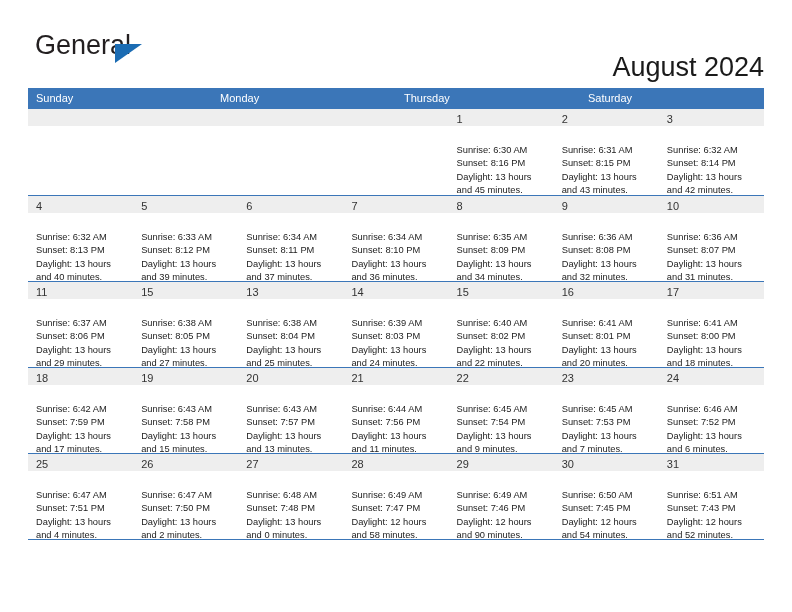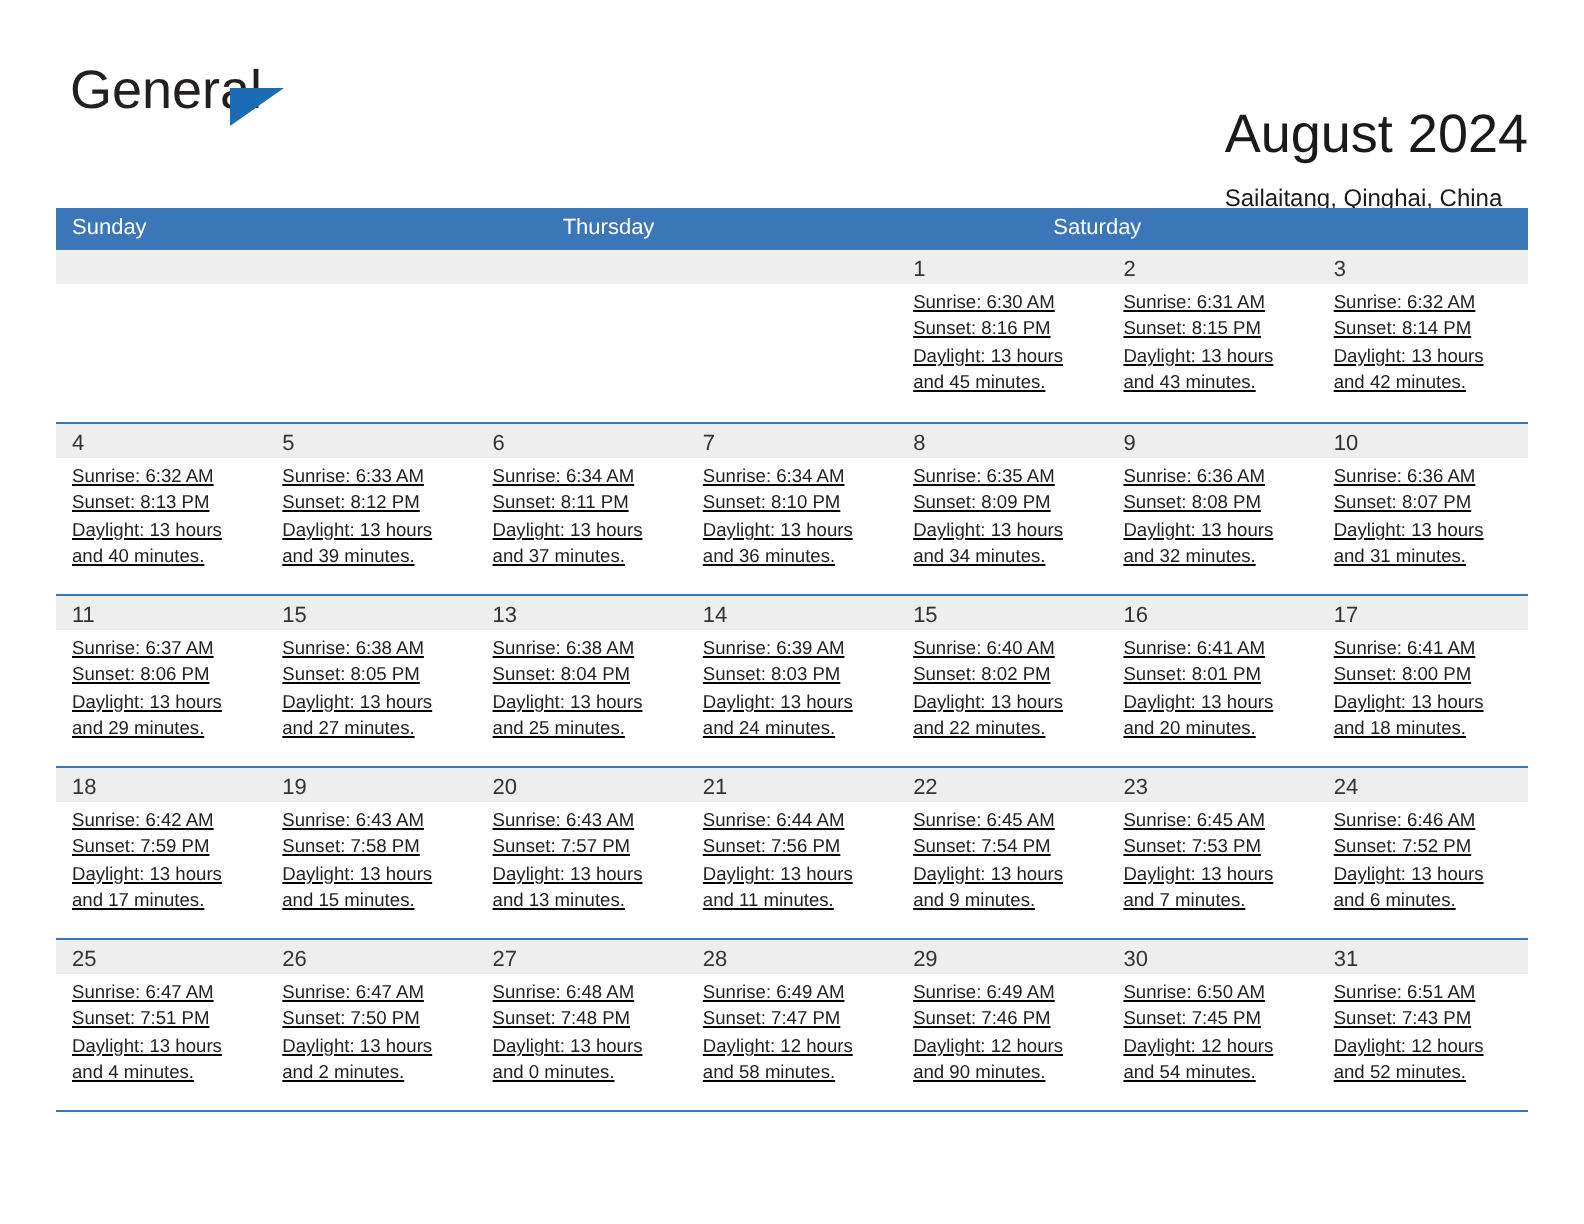--- a/index.html
+++ b/index.html
@@ -79,21 +79,21 @@
     color: #1a1a1a;
     line-height: 20px;
     margin-top: 5px;
     white-space: nowrap;
   }
 
   
   .calendar {
     position: absolute;
     left: 28px;
-    top: 104px;
+    top: 88px;
     width: 736px;
   }
   .dow-row {
     display: flex;
     background: #3b76b8;
     height: 21px;
   }
   .dow-cell {
     flex: 1 1 0;
     color: #ffffff;
@@ -125,22 +125,21 @@
     background: #eeeeee;
     padding-left: 8px;
     box-sizing: border-box;
   }
   .day-num {
     font-size: 11px;
     color: #333333;
     line-height: 17px;
   }
   .day-body {
-    padding: 3px 6px 0 8px;
-    text-decoration: underline;
+    padding: 18px 6px 0 8px;
   }
   .day-line {
     font-size: 9.3px;
     line-height: 13.4px;
     color: #222222;
     white-space: nowrap;
   }
   .day-cell.empty .day-num-band {
     background: #eeeeee;
   }
@@ -165,20 +164,21 @@
       <div class="cal-title">August 2024</div>
       <div class="cal-sub">Sailaitang, Qinghai, China</div>
     </div>
 
   </div>
 
   <div class="calendar">
 
     <div class="dow-row">
       <div class="dow-cell">Sunday</div>
+      <div class="dow-cell">Monday</div>
       <div class="dow-cell">Thursday</div>
       <div class="dow-cell">Saturday</div>
     </div>
 
     <div id="weeks-container">
         <div class="week-row first">
           <div class="day-cell empty">
             <div class="day-num-band"><span class="day-num"></span></div>
             <div class="day-body">
               <div class="day-line"></div>

